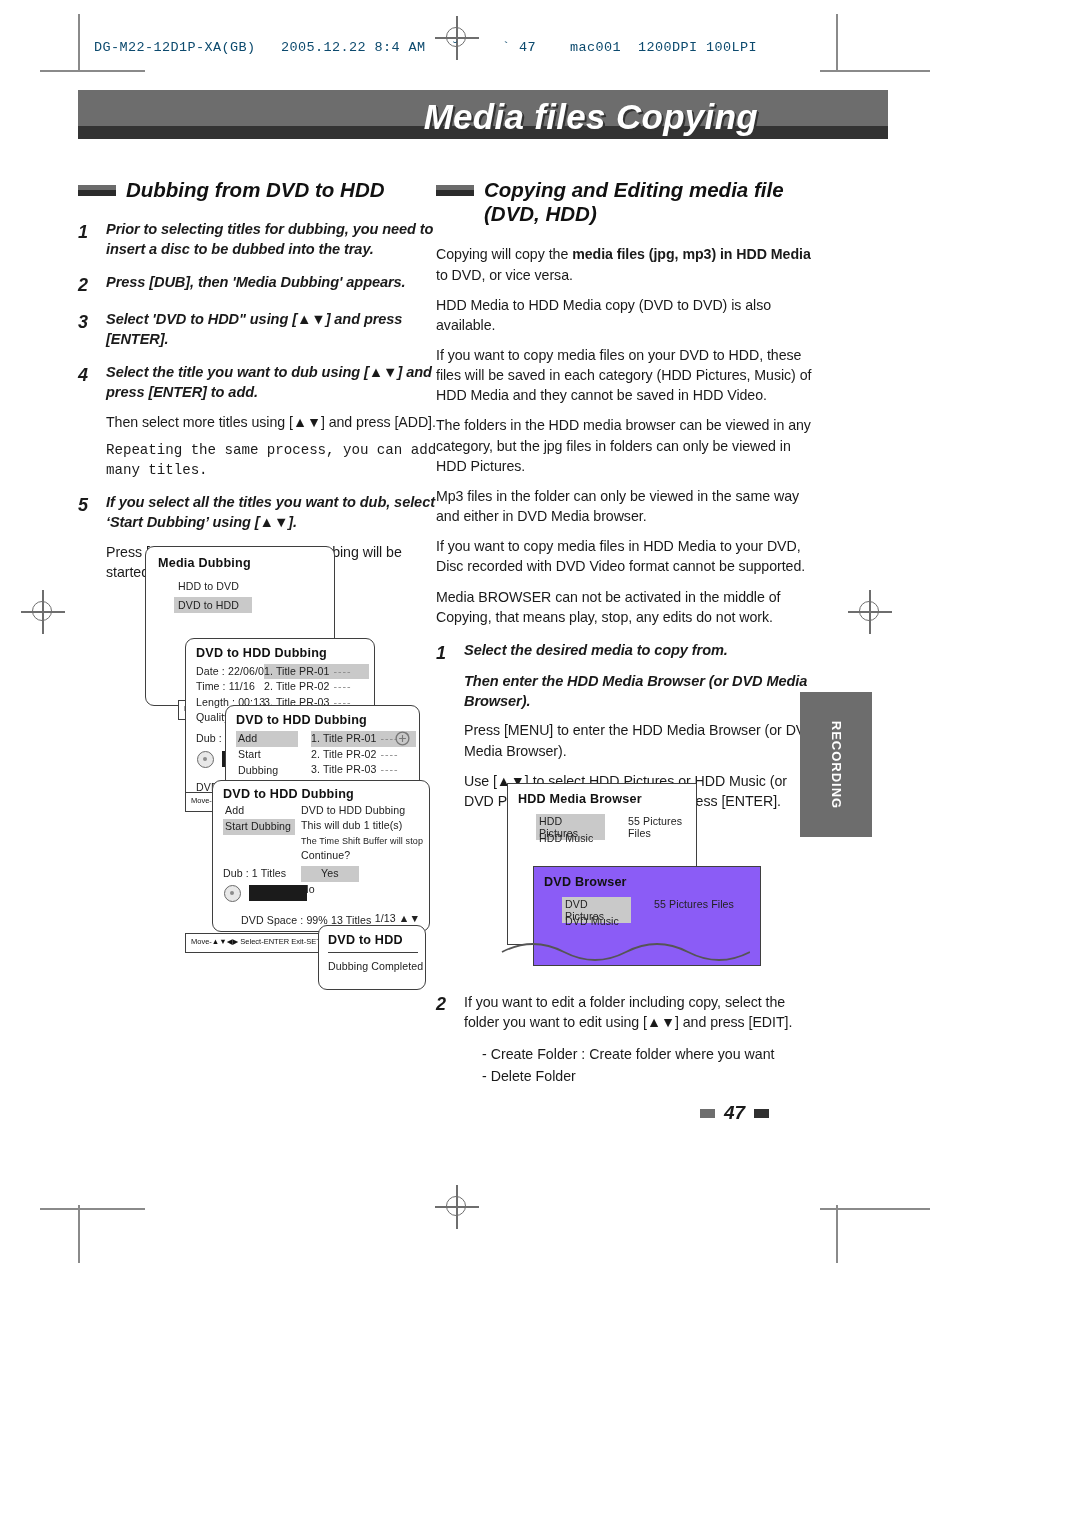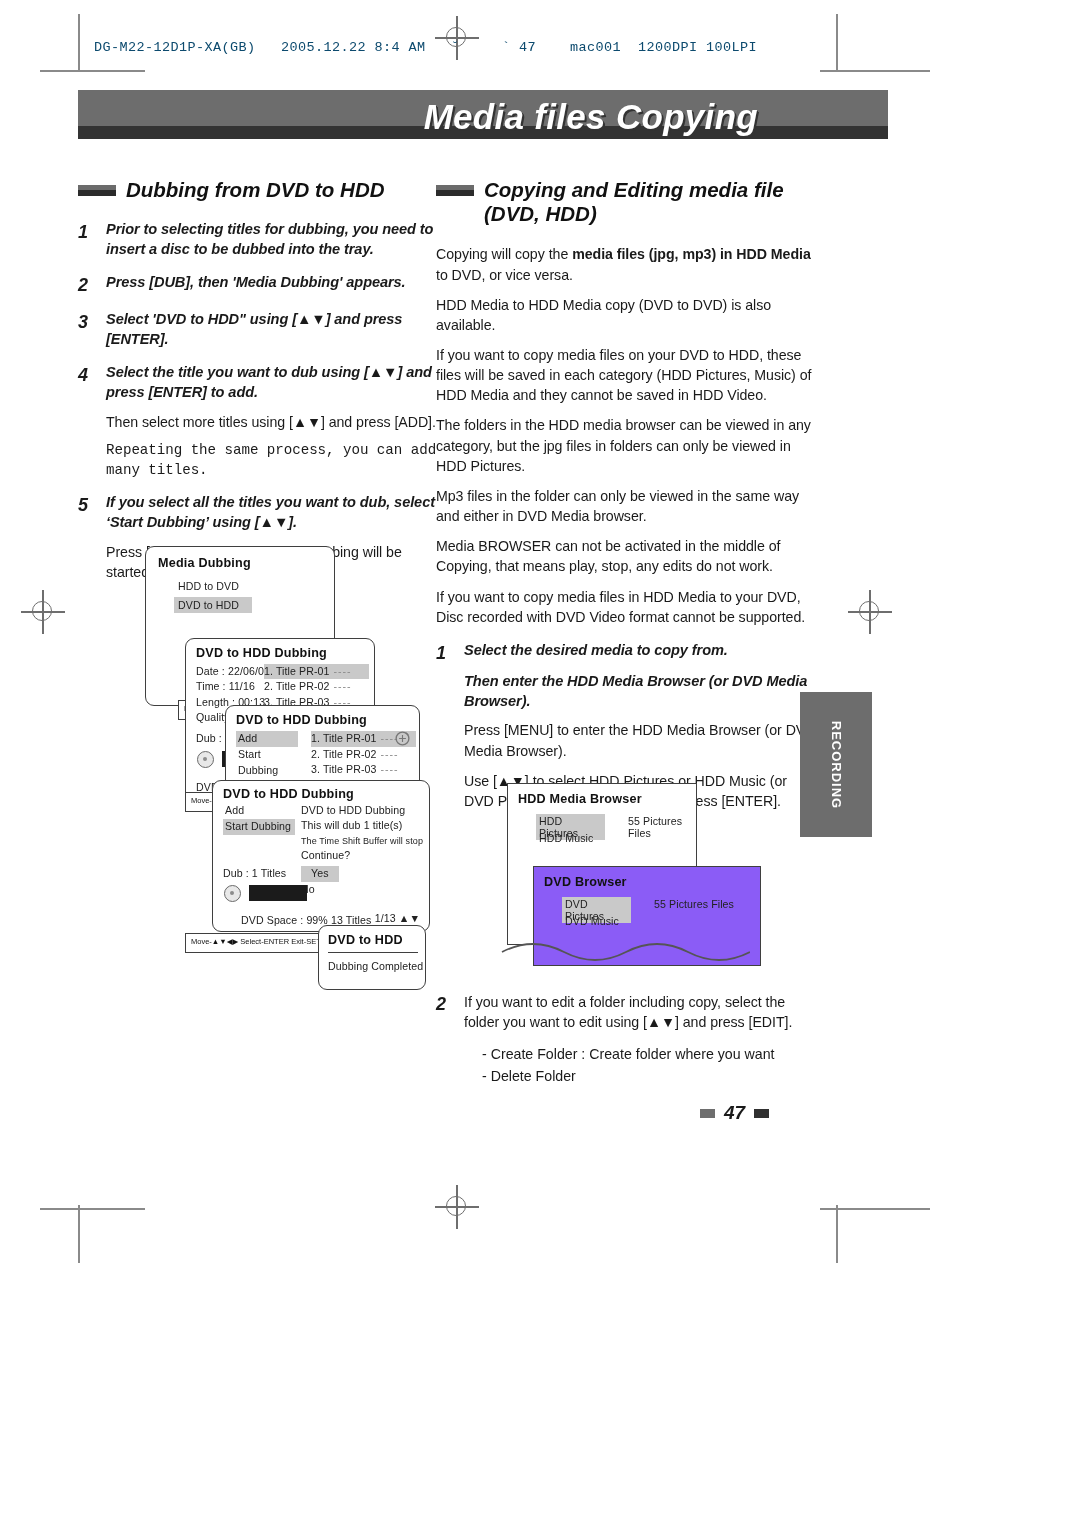--- a/index.html
+++ b/index.html
@@ -237,22 +237,22 @@
     </div>
 
     <div class="para" style="margin-top:18px;">
       <span>Copying will copy the </span><b>media files (jpg, mp3) in HDD Media</b><span> to DVD, or vice versa.</span>
     </div>
 
     <div class="para">HDD Media to HDD Media copy (DVD to DVD) is also available.</div>
     <div class="para">If you want to copy media files on your DVD to HDD, these files will be saved in each category (HDD Pictures, Music) of HDD Media and they cannot be saved in HDD Video.</div>
     <div class="para">The folders in the HDD media browser can be viewed in any category, but the jpg files in folders can only be viewed in HDD Pictures.</div>
     <div class="para">Mp3 files in the folder can only be viewed in the same way and either in DVD Media browser.</div>
+    <div class="para">If you want to copy media files in HDD Media to your DVD, Disc recorded with DVD Video format cannot be supported.</div>
     <div class="para">Media BROWSER can not be activated in the middle of Copying, that means play, stop, any edits do not work.</div>
-    <div class="para">If you want to copy media files in HDD Media to your DVD, Disc recorded with DVD Video format cannot be supported.</div>
 
     <div class="step" style="margin-top:14px;">
       <div class="step-num">1</div>
       <div class="step-body">
         <div class="bold-it">Select the desired media to copy from.</div>
         <div class="bold-it" style="margin-top:11px;">Then enter the HDD Media Browser (or DVD Media Browser).</div>
         <div class="para first">Press [MENU] to enter the HDD Media Browser (or DVD Media Browser).</div>
         <div class="para">Use [▲▼] to select HDD Pictures or HDD Music (or DVD Pictures or DVD Music), then press [ENTER].</div>
       </div>
     </div>
@@ -326,21 +326,21 @@
     <div class="osd-title" style="position:absolute; left:10px; top:6px;">DVD to HDD Dubbing</div>
     <div style="position:absolute; left:10px; top:22px; width:72px;">
       <div class="osd-txt" style="line-height:1.5; padding-left:2px;">Add</div>
       <div class="osd-txt hl" style="line-height:1.5; padding-left:2px;">Start Dubbing</div>
     </div>
     <div style="position:absolute; left:88px; top:22px; width:128px;">
       <div class="osd-txt" style="line-height:1.45;">DVD to HDD Dubbing</div>
       <div class="osd-txt" style="line-height:1.45;">This will dub 1 title(s)</div>
       <div class="osd-txt sm" style="line-height:1.6;">The Time Shift Buffer will stop</div>
       <div class="osd-txt" style="line-height:1.45;">Continue?</div>
-      <div class="osd-txt hl" style="line-height:1.45; display:inline-block; padding:0 10px;">Yes</div>
+      <div class="osd-txt hl" style="line-height:1.45; display:inline-block; padding:0 20px;">Yes</div>
       <div class="osd-txt" style="line-height:1.45;">No</div>
     </div>
     <div class="osd-txt" style="position:absolute; left:10px; top:86px;">Dub : 1 Titles</div>
     <div class="disc" style="position:absolute; left:11px; top:104px;"></div>
     <div class="blackbar" style="position:absolute; left:36px; top:104px; width:58px; height:16px;"></div>
     <div class="osd-txt" style="position:absolute; left:28px; top:133px;">DVD Space : 99%  13 Titles</div>
     <div class="osd-txt" style="position:absolute; right:9px; top:131px;">1/13  ▲▼</div>
   </div>
   <div class="bar" style="left:185px; top:933px; width:195px; height:20px; overflow:hidden;">
     <span>Move-▲▼◀▶  Select-ENTER   Exit-SETUP</span>

